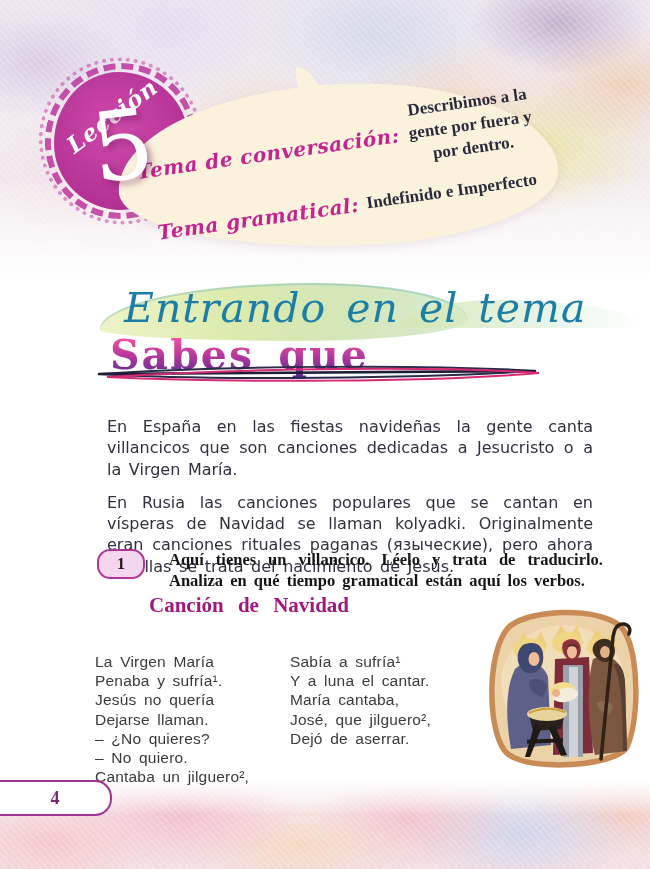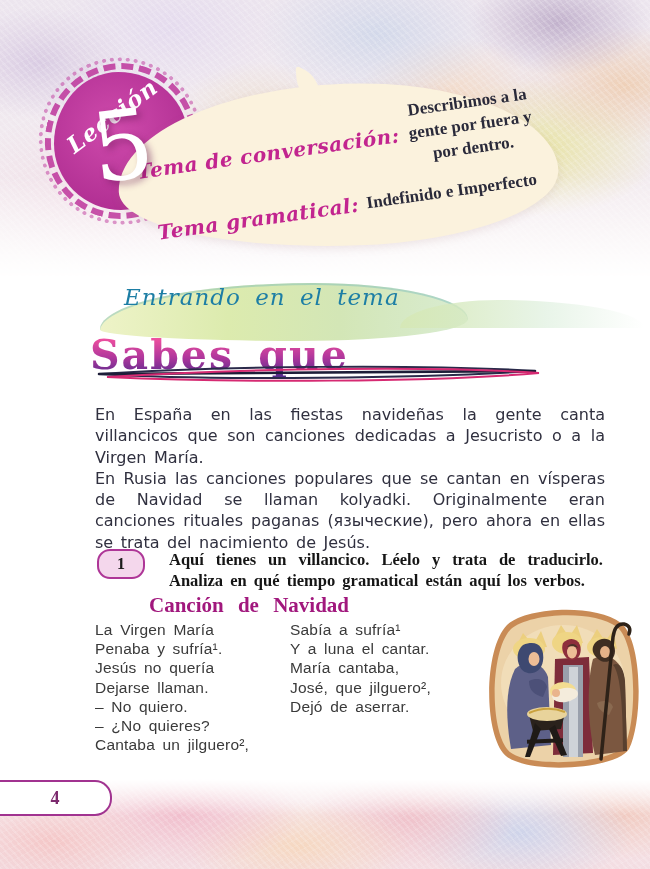--- a/index.html
+++ b/index.html
@@ -71,46 +71,46 @@
 
   
   .swash{position:absolute;left:100px;top:283px;width:368px;height:58px;
     background:linear-gradient(92deg,#eef3c8 0%,#dcebae 35%,#d3e6b6 65%,#d9ecd2 100%);
     border-radius:58% 42% 46% 54% / 80% 62% 38% 20%;
     box-shadow:inset 0 2px 0 rgba(94,176,186,.35);}
   .swash-tail{position:absolute;left:400px;top:300px;width:244px;height:28px;
     background:linear-gradient(90deg,rgba(214,232,182,.95),rgba(214,236,214,.55) 60%,rgba(214,236,224,0));
     border-radius:40% 60% 70% 30% / 100% 100% 0 0;}
   .entrando{position:absolute;left:124px;top:284px;margin:0;font-family:"DejaVu Serif",serif;
-    font-style:italic;font-weight:normal;color:#1d7ea5;font-size:23px;letter-spacing:1px;
+    font-style:italic;font-weight:normal;color:#1d7ea5;font-size:41px;letter-spacing:1px;
     word-spacing:6px;}
-  .sabes{position:absolute;left:90px;top:331px;margin:0;font-family:"DejaVu Serif",serif;
+  .sabes{position:absolute;left:110px;top:331px;margin:0;font-family:"DejaVu Serif",serif;
     font-weight:bold;font-size:41px;letter-spacing:2px;word-spacing:8px;
     background:linear-gradient(#f0509f 15%,#b0379c 55%,#542a8c 95%);
     -webkit-background-clip:text;background-clip:text;color:transparent;}
   .pen-line{position:absolute;left:95px;top:362px;}
 
   
   .intro{position:absolute;left:95px;top:404px;width:510px;color:#30303f;font-size:16px;
     line-height:1.33;text-align:justify;word-spacing:2.5px;}
-  .intro p{margin:0;}
+  .intro p{margin:12px;}
 
   
   .exercise{position:absolute;left:97px;top:549px;width:512px;display:flex;align-items:flex-start;}
   .ex-badge{width:44px;height:26px;flex:0 0 auto;background:#f4d7ec;border:2px solid #ae3697;
     border-radius:13px;display:flex;align-items:center;justify-content:center;
     font-family:"Liberation Serif",serif;font-weight:bold;font-size:16px;color:#1c1c1c;}
   .ex-text{margin:0 6px 0 24px;width:444px;font-family:"Liberation Serif",serif;font-weight:bold;
     color:#151515;font-size:16.5px;line-height:1.3;text-align:justify;word-spacing:3px;}
 
   .song-title{position:absolute;left:149px;top:593px;margin:0;font-family:"Liberation Serif",serif;
     font-weight:bold;color:#a1187d;font-size:21px;word-spacing:9px;}
 
   
-  .poem{position:absolute;left:95px;top:620px;display:flex;color:#3a3a3a;
+  .poem{position:absolute;left:95px;top:652px;display:flex;color:#3a3a3a;
     font-family:"Liberation Sans",sans-serif;font-size:15.5px;line-height:1.24;
     letter-spacing:.2px;word-spacing:3px;}
   .poem .col1{width:195px;}
   .poem .col2{width:180px;}
 
   
   .nativity{position:absolute;left:477px;top:603px;}
 
   
   .page-tab{position:absolute;left:0;top:780px;width:110px;height:32px;background:#ffffff;
@@ -166,22 +166,22 @@
   </div>
 
   <h3 class="song-title">Canción de Navidad</h3>
 
   <div class="poem">
     <div class="col1">
       <div>La Virgen María</div>
       <div>Penaba y sufría¹.</div>
       <div>Jesús no quería</div>
       <div>Dejarse llaman.</div>
+      <div>– ¿No quieres?</div>
       <div>– No quiero.</div>
-      <div>– ¿No quieres?</div>
       <div>Cantaba un jilguero²,</div>
     </div>
     <div class="col2">
       <div>Sabía a sufría¹</div>
       <div>Y a luna el cantar.</div>
       <div>María cantaba,</div>
       <div>José, que jilguero²,</div>
       <div>Dejó de aserrar.</div>
     </div>
   </div>

